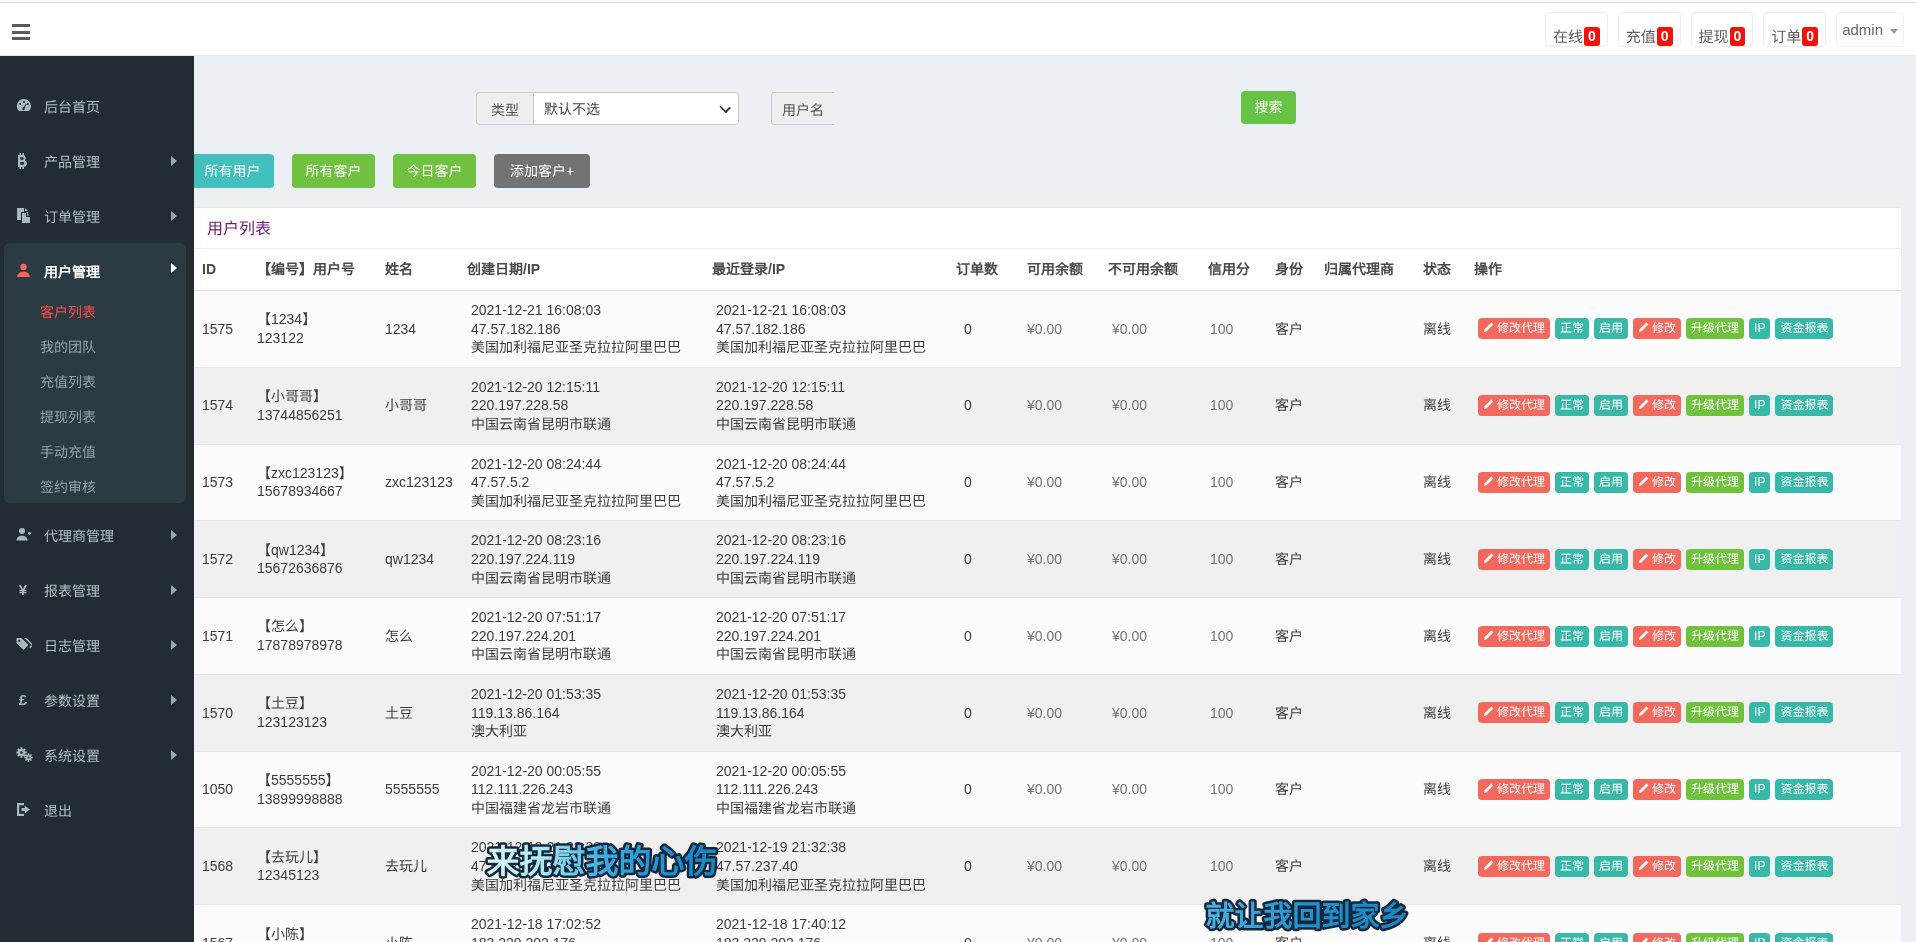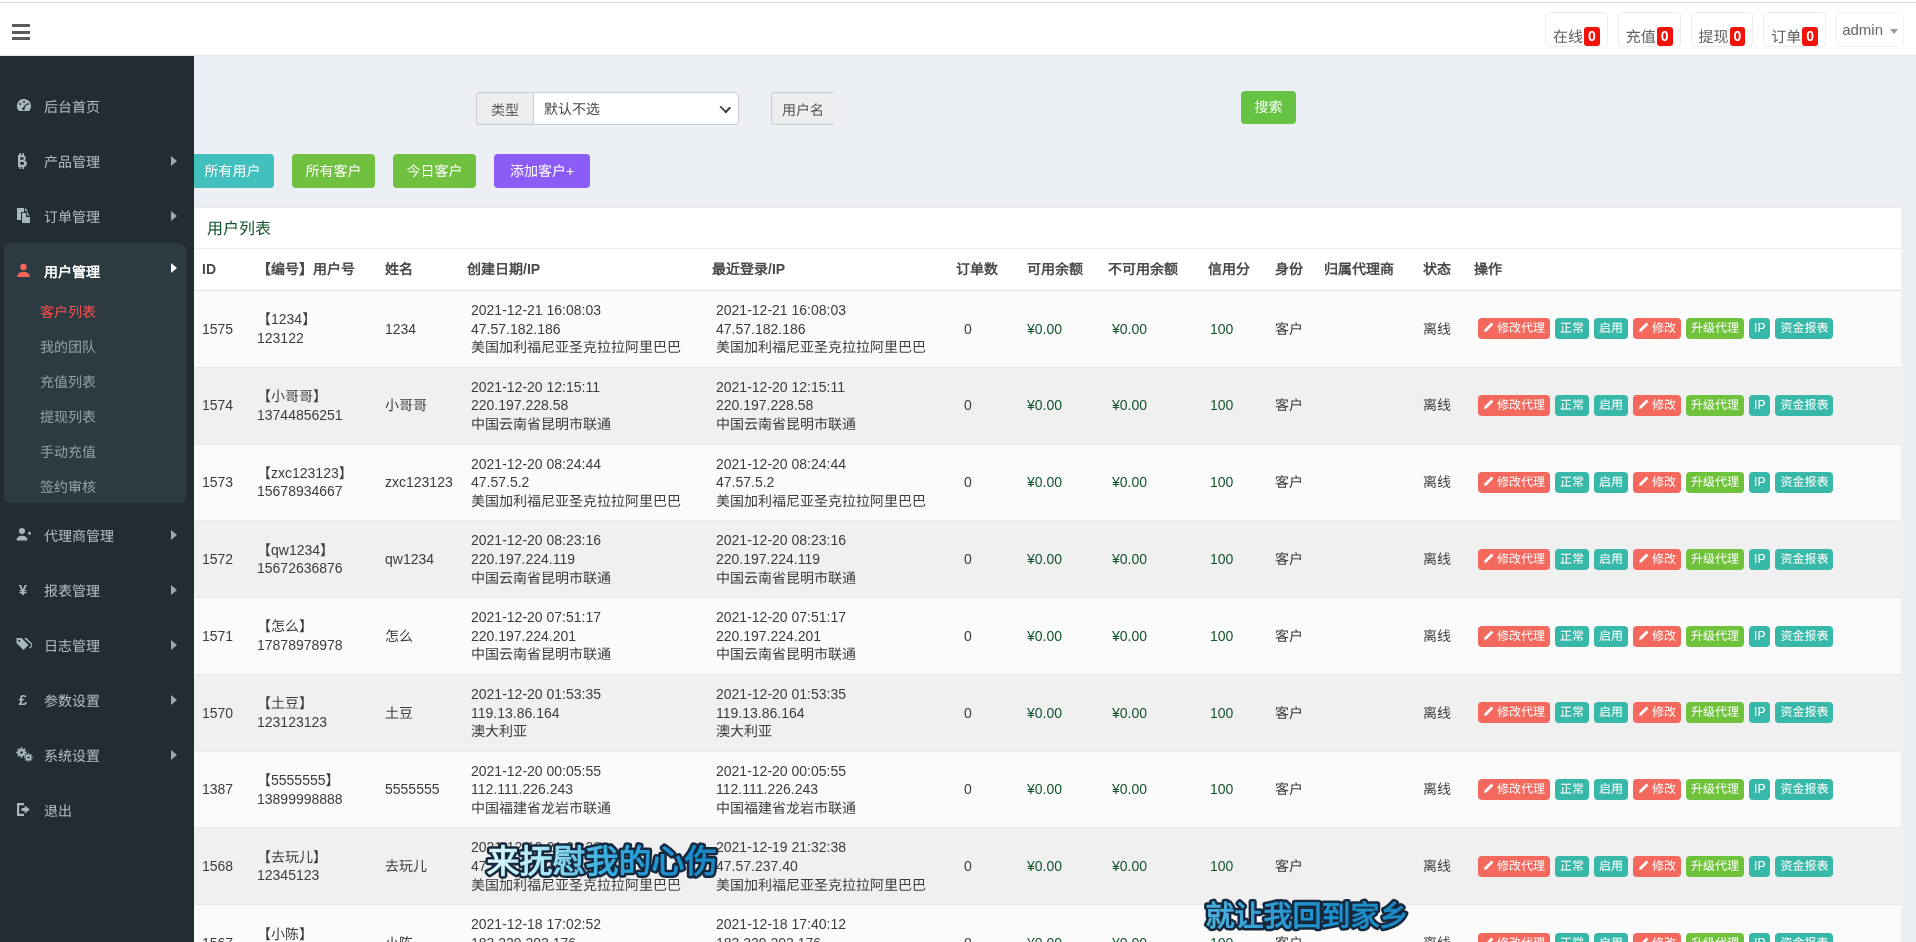--- a/index.html
+++ b/index.html
@@ -37,33 +37,33 @@
 .ig input::placeholder{color:#999}
 .sel-wrap{position:relative}
 .sel-car{position:absolute;right:10px;top:12px;width:8px;height:8px;pointer-events:none}
 .sel-car:before{content:"";position:absolute;left:0;top:0;width:7px;height:7px;border-right:2px solid #333;border-bottom:2px solid #333;transform:rotate(45deg) scale(1,.8);transform-origin:60% 40%}
 .btn{display:inline-block;border:none;border-radius:4px;color:#fff;font-size:14px;text-align:center;font-family:"Liberation Sans",sans-serif}
 .b-search{position:absolute;left:1064px;top:35px;width:55px;height:33px;line-height:33px;background:#67c343}
 .btnrow{position:absolute;left:14px;top:98px;font-size:0}
 .btnrow .btn{height:34px;line-height:34px;width:83px;margin-right:18px;font-size:14px}
 .b-teal{background:#41c0bd}
 .b-green{background:#70c140}
-.b-red{background:#8b5cf6}
+.b-red{background:#737373}
 
 .panel{position:absolute;left:15px;top:151px;width:1709px;background:#fff;border-top:1px solid #e9e9e9}
-.ptitle{height:41px;line-height:41px;padding-left:15px;font-size:16px;color:#14532d;border-bottom:1px solid #eee}
+.ptitle{height:41px;line-height:41px;padding-left:15px;font-size:16px;color:#701a75;border-bottom:1px solid #eee}
 table{width:100%;border-collapse:collapse;table-layout:fixed}
 th{font-weight:bold;color:#4a4a4a;text-align:left;padding:11px 10px;font-size:14px;line-height:19px;border-bottom:1px solid #e3e3e3}
 td{padding:10px;font-size:14px;color:#3c3c3c;vertical-align:middle;line-height:18.6px;border-bottom:1px solid #e9e9e9}
 tr.even td{background:#f0f0f1}
 tr.odd td{background:#fbfbfb}
 td:nth-child(4),td:nth-child(5){padding-left:14px}
 td:nth-child(8){padding-left:14px}
 td:nth-child(13){padding-left:14px}
-td.red{color:#14532d}
+td.red{color:#737373}
 .abtn{display:inline-block;height:21px;line-height:21px;border-radius:4px;color:#fff;font-size:12px;padding:0 5px;margin-right:5px;vertical-align:middle;white-space:nowrap}
 .a-red{background:#f4695e}
 .a-teal{background:#38b8a8}
 .a-green{background:#6fc23c}
 .pen{display:inline-block;vertical-align:-1px;margin-right:3px}
 
 .subt{position:absolute;z-index:50;pointer-events:none}
 </style>
 </head>
 <body>
@@ -342,21 +342,21 @@
         <td>客户</td>
         <td></td>
         <td>离线</td>
         <td><span class="abtn a-red"><svg class="pen" width="11" height="11" viewBox="0 0 16 16">
                   <path d="M12.3 0.9 15.1 3.7 5.3 13.5 1.6 14.4 2.5 10.7Z" fill="#fff"></path>
                 </svg>修改代理</span><span class="abtn a-teal">正常</span><span class="abtn a-teal">启用</span><span class="abtn a-red"><svg class="pen" width="11" height="11" viewBox="0 0 16 16">
                   <path d="M12.3 0.9 15.1 3.7 5.3 13.5 1.6 14.4 2.5 10.7Z" fill="#fff"></path>
                 </svg>修改</span><span class="abtn a-green">升级代理</span><span class="abtn a-teal">IP</span><span class="abtn a-teal">资金报表</span></td>
       </tr>
       <tr class="odd">
-        <td>1387</td>
+        <td>1050</td>
         <td>【5555555】<br>13899998888</td>
         <td>5555555</td>
         <td>2021-12-20 00:05:55<br>112.111.226.243<br>中国福建省龙岩市联通</td>
         <td>2021-12-20 00:05:55<br>112.111.226.243<br>中国福建省龙岩市联通</td>
         <td style="padding-left:18px">0</td>
         <td class="red">¥0.00</td>
         <td class="red">¥0.00</td>
         <td class="red" style="padding-left:12px">100</td>
         <td>客户</td>
         <td></td>

